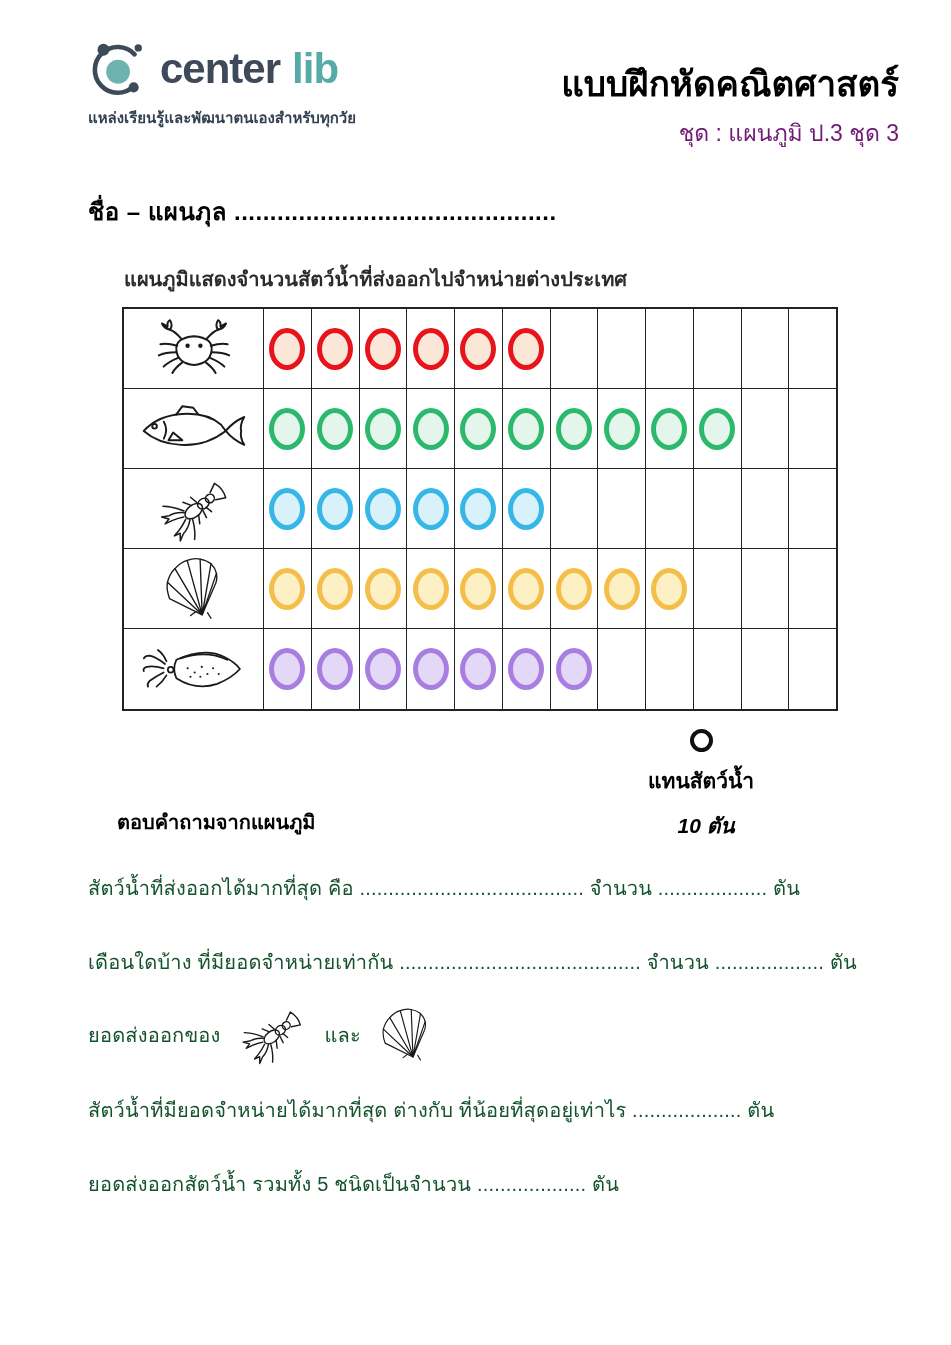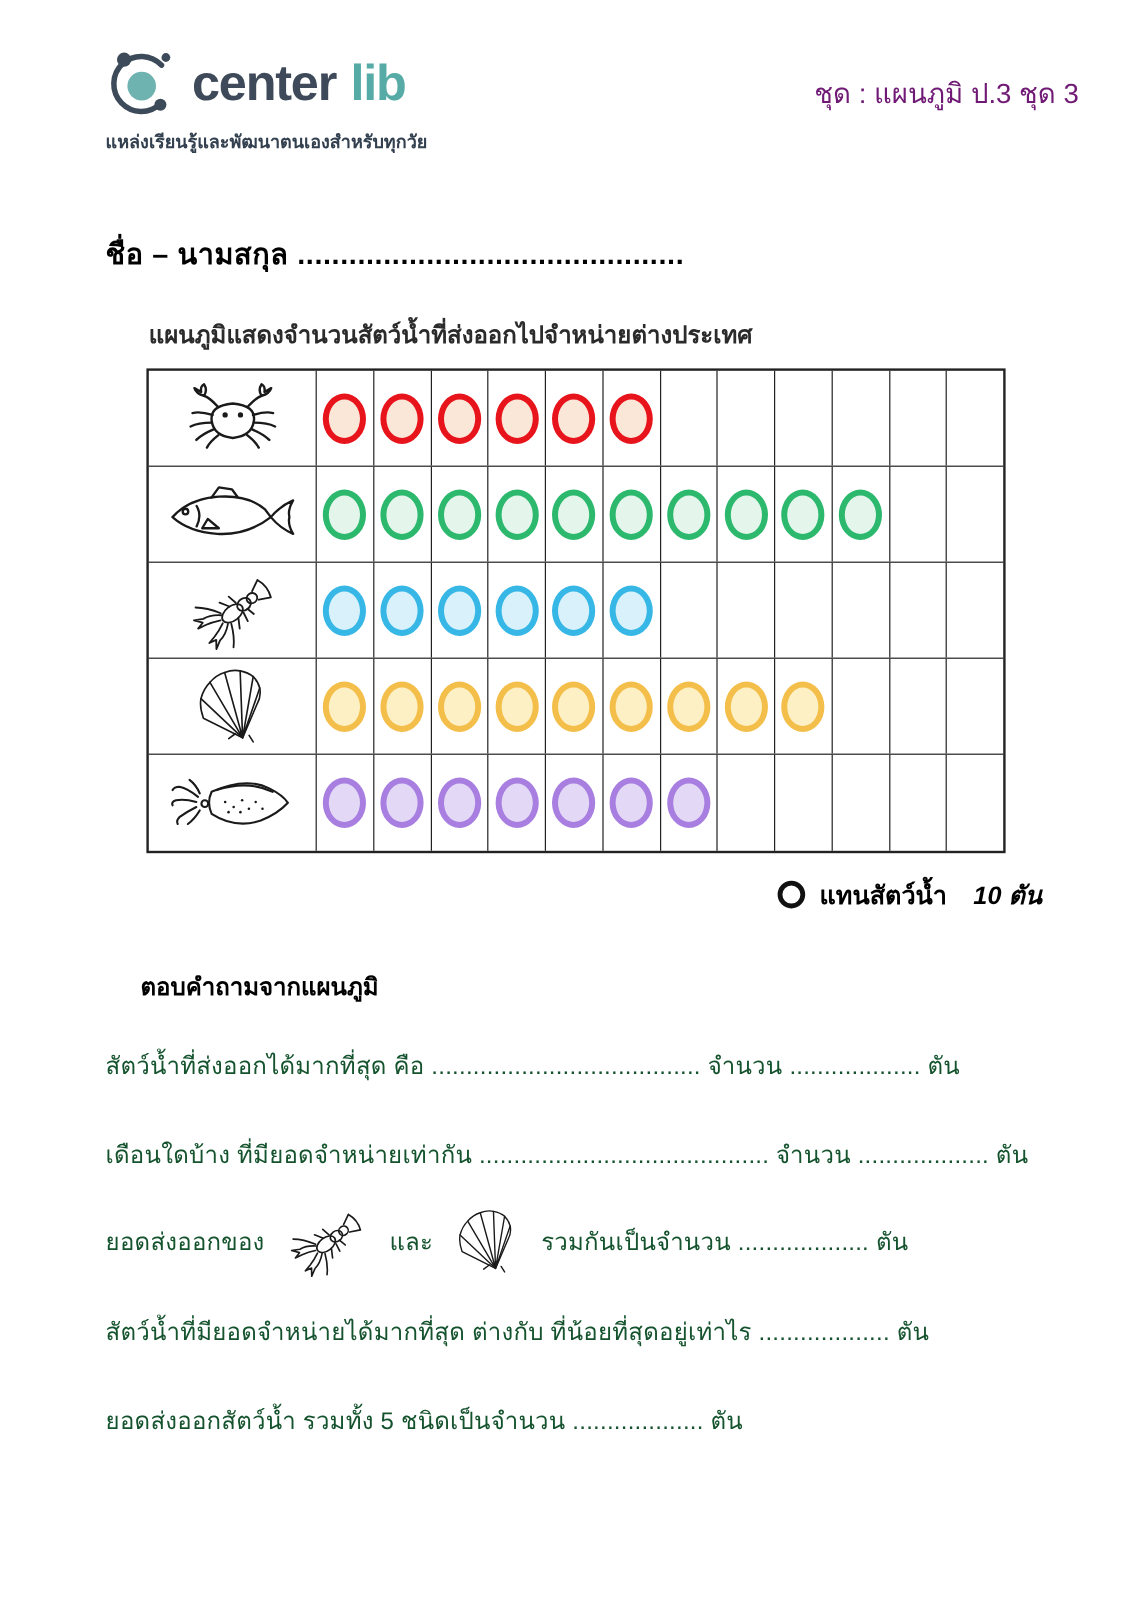--- a/index.html
+++ b/index.html
@@ -30,21 +30,21 @@
   .ptable { position:absolute; left:122px; top:307px; width:716px; border:2px solid #222; background:#fff; }
   .prow { display:flex; height:80px; border-bottom:1px solid #222; }
   .prow:last-child { border-bottom:none; }
   .acell { width:140px; flex:0 0 140px; border-right:1px solid #222; display:flex; align-items:center; justify-content:center; }
   .ccell { flex:1 1 0; border-right:1px solid #222; display:flex; align-items:center; justify-content:center; }
   .ccell:last-child { border-right:none; }
   .dot { width:36px; height:42px; border-radius:50%; border:5px solid; }
 
   
   .legend { position:absolute; left:648px; top:729px; display:flex; align-items:center; gap:12px;
-            font-size:21px; font-weight:700; color:#000; }
+            font-size:21px; font-weight:700; color:#000;flex-direction:column; }
   .legend-circle { width:23px; height:23px; border-radius:50%; border:4px solid #111; display:inline-block; }
   .legend-val { margin-left:10px;font-style:italic; }
 
   
   .q-heading { position:absolute; left:117px; top:806px; font-size:20px; font-weight:800; color:#000;font-family:Liberation Serif, serif; }
   .q { position:absolute; left:88px; font-size:20px; font-weight:500; color:#14532d; white-space:nowrap; letter-spacing:0.2px; }
   .q1 { top:872px; }
   .q2 { top:946px; }
   .q3 { top:1000px; display:flex; align-items:center; gap:16px; height:70px; }
   .q4 { top:1094px; }
@@ -62,24 +62,25 @@
       <path d="M53 20 A25 25 0 1 0 52 55" fill="none" stroke="#3d4a59" stroke-width="5" stroke-linecap="round"></path>
       <circle cx="19" cy="15" r="6.5" fill="#3d4a59"></circle>
       <circle cx="57" cy="13" r="4" fill="#3d4a59"></circle>
       <circle cx="52" cy="56" r="5.5" fill="#3d4a59"></circle>
     </svg>
     <div class="logo-text"><span class="c1">center</span><span class="c2">lib</span></div>
   </div>
   <div class="tagline">แหล่งเรียนรู้และพัฒนาตนเองสำหรับทุกวัย</div>
 
   <div class="title-block">
+    <div class="doc-title">แบบฝึกหัดคณิตศาสตร์</div>
     <div class="doc-subtitle">ชุด : แผนภูมิ ป.3 ชุด 3</div>
   </div>
 
-  <div class="name-line">ชื่อ – นามสกุล .............................................</div>
+  <div class="name-line">ชื่อ – แผนภุล .............................................</div>
 
   <div class="chart-title">แผนภูมิแสดงจำนวนสัตว์น้ำที่ส่งออกไปจำหน่ายต่างประเทศ</div>
 
   <div class="ptable">
       <div class="prow">
         <div class="acell">
           <svg width="96" height="64" viewBox="0 0 120 80">
             <g fill="none" stroke="#1a1a1a" stroke-width="2.5" stroke-linecap="round" stroke-linejoin="round">
               <path d="M38 42 Q36 26 60 24 Q84 26 82 42 Q80 58 60 60 Q40 58 38 42 Z"></path>
               <path d="M44 27 Q36 18 30 16"></path>
@@ -339,19 +340,18 @@
     <span>และ</span>
     <span class="qimg">
         <svg width="58" height="58" viewBox="0 0 100 100">
           <g fill="none" stroke="#1a1a1a" stroke-width="2" stroke-linecap="round" stroke-linejoin="round">
             <path d="M62 88 L14 64 Q9 50 11 40 Q14 28 22 20 Q30 11 40 8 Q50 4 59 6 Q69 8 75 13 Q81 19 83 27 Q85 37 80 46 Z"></path>
             <path d="M62 88 L11 40 M62 88 L22 20 M62 88 L40 8 M62 88 L59 6 M62 88 L75 13 M62 88 L83 27"></path>
             <path d="M53 83 L45 89 M70 85 L75 93"></path>
           </g>
         </svg>
       </span>
-    <span>รวมกันเป็นจำนวน  ................... ตัน</span>
   </div>
 
   <div class="q q4">สัตว์น้ำที่มียอดจำหน่ายได้มากที่สุด ต่างกับ ที่น้อยที่สุดอยู่เท่าไร ................... ตัน</div>
   <div class="q q5">ยอดส่งออกสัตว์น้ำ รวมทั้ง 5 ชนิดเป็นจำนวน  ................... ตัน</div>
 
 </div>
 
 </body></html>

